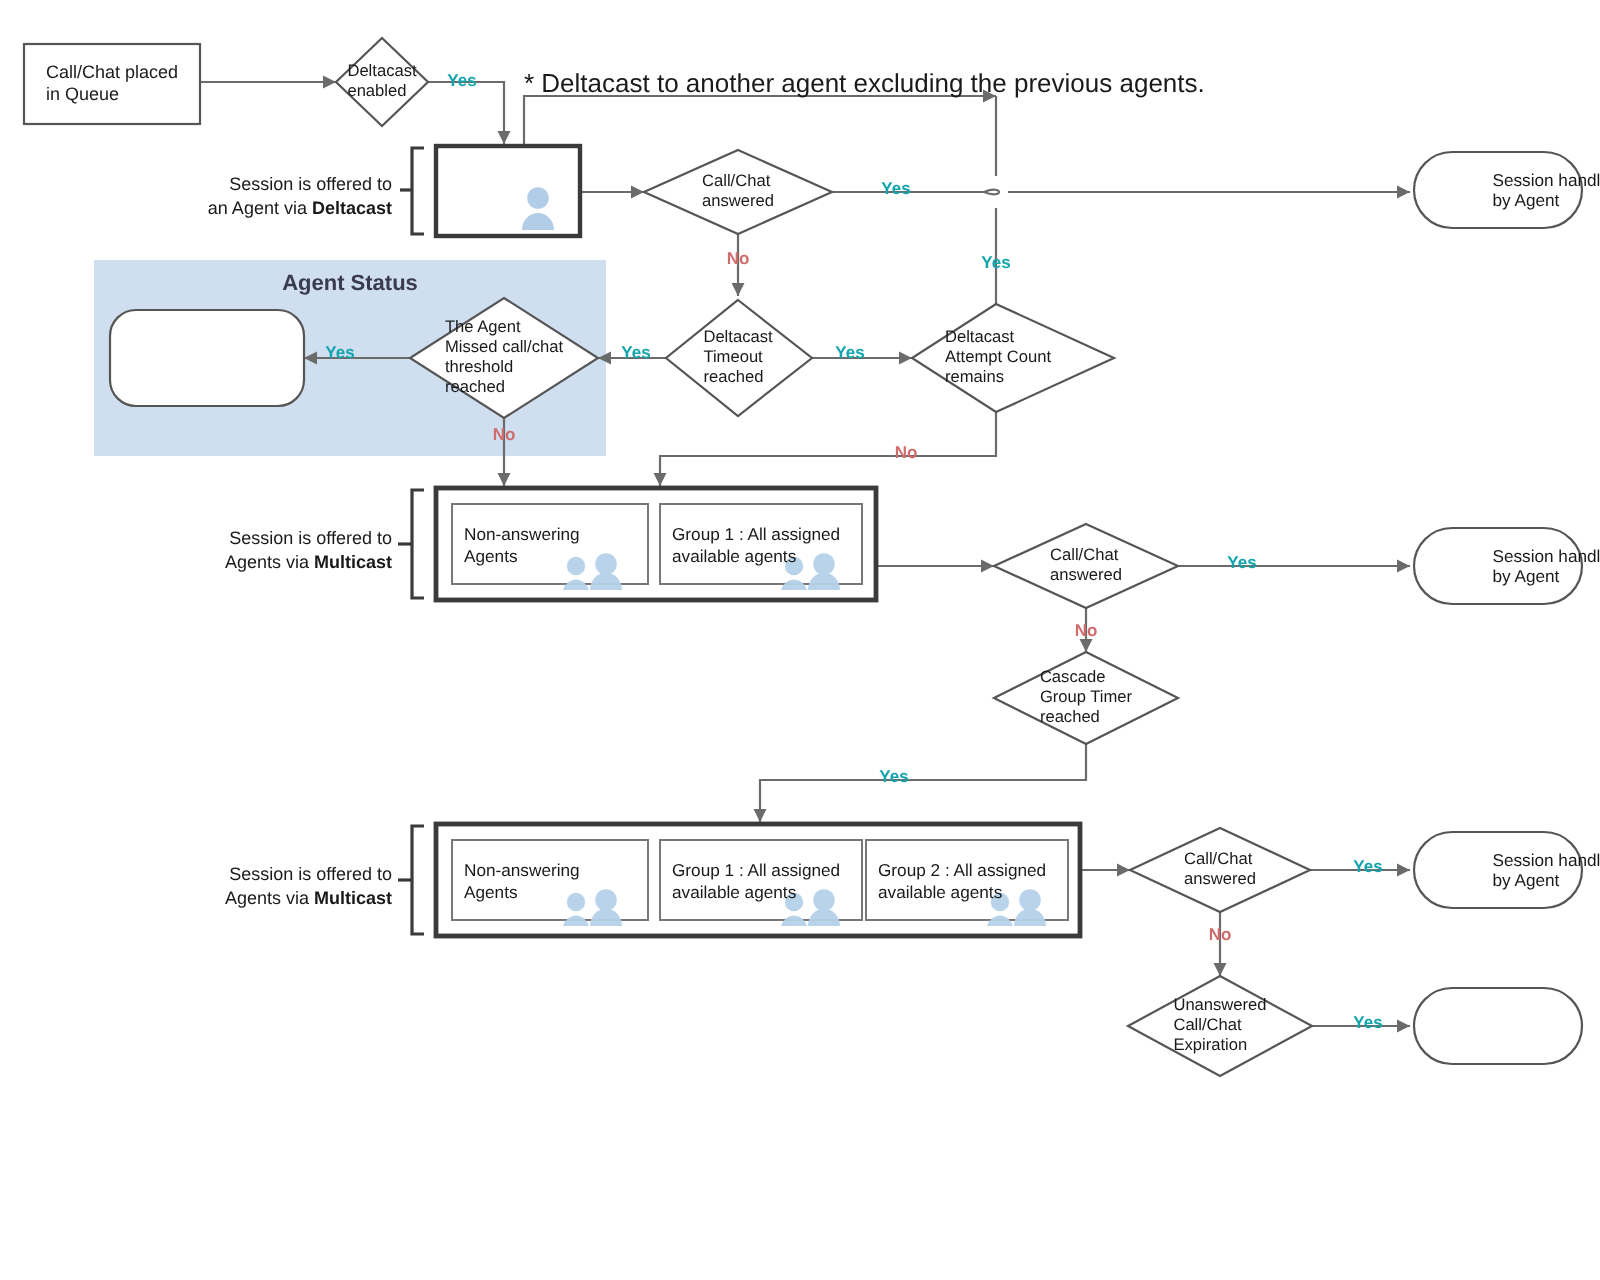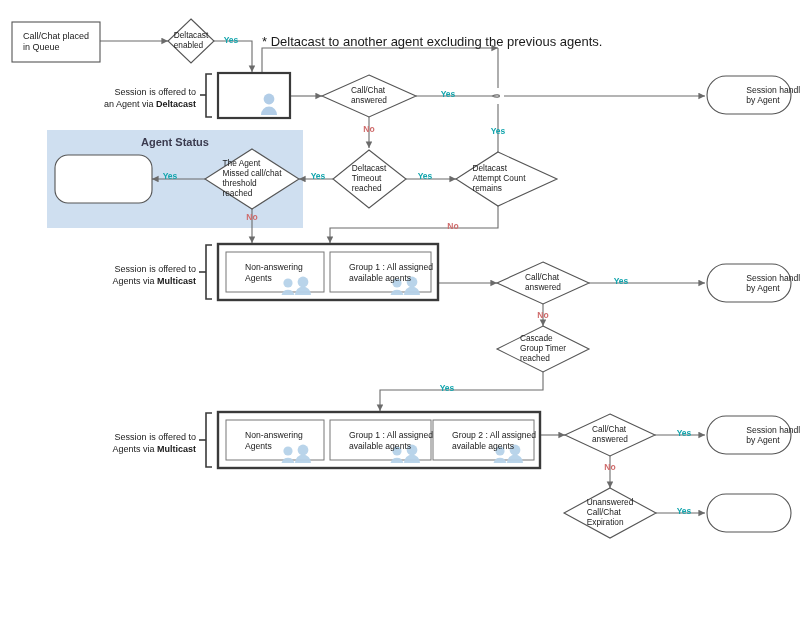--- a/index.html
+++ b/index.html
@@ -14,21 +14,21 @@
   }
   .edgelbl{position:absolute;font-size:8.5px;font-weight:bold;text-align:center;}
   .yes{color:#13a5ad;}
   .no{color:#cf6c6c;}
   .sidelbl{position:absolute;font-size:9px;line-height:1.35;text-align:right;color:#1a1a1a;}
   .note{position:absolute;font-size:13px;color:#1a1a1a;white-space:nowrap;}
   .panelTitle{position:absolute;font-size:11px;font-weight:bold;color:#3b3b4f;text-align:center;}
   .boxTxt{font-size:9px;}
   .diaTxt{font-size:8.3px;}
   .termTxt{font-size:8.6px;padding-left:29px;}
-  .grpTxt{position:absolute;font-size:8.6px;line-height:1.25;text-align:left;margin-left:13px;}
+  .grpTxt{position:absolute;font-size:8.6px;line-height:1.25;text-align:left;}
   b{font-weight:bold;}
 </style>
 </head>
 <body>
 
 <div id="canvas">
 
   <svg class="layer" viewBox="0 0 800 640">
     <defs>
       <marker id="ah" markerWidth="7" markerHeight="7" refX="6" refY="3" orient="auto">

